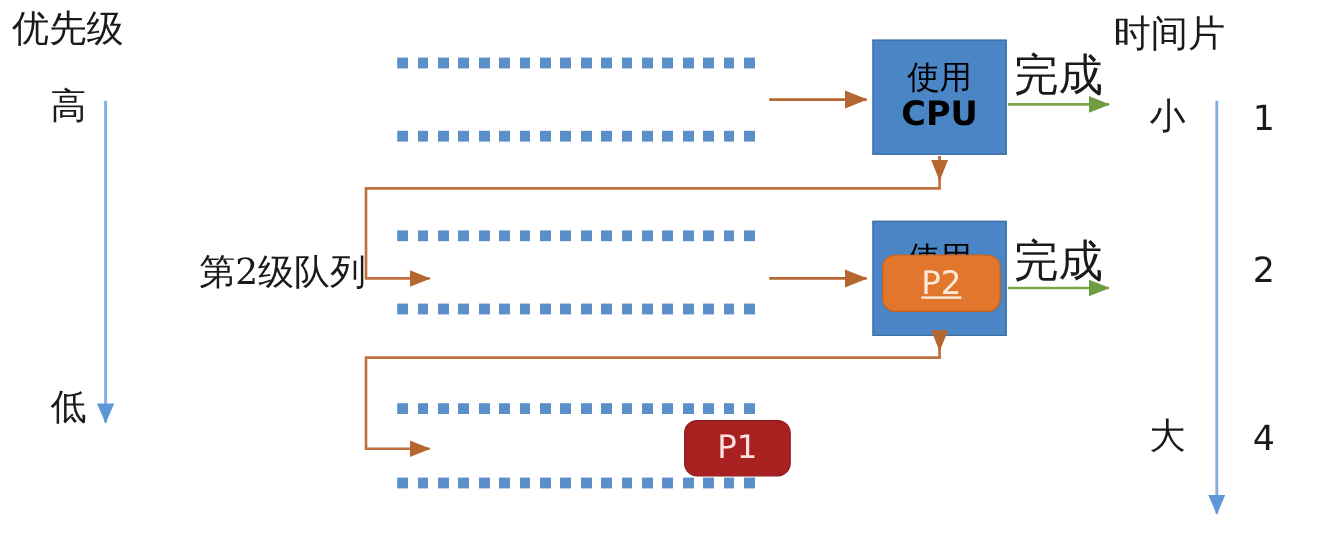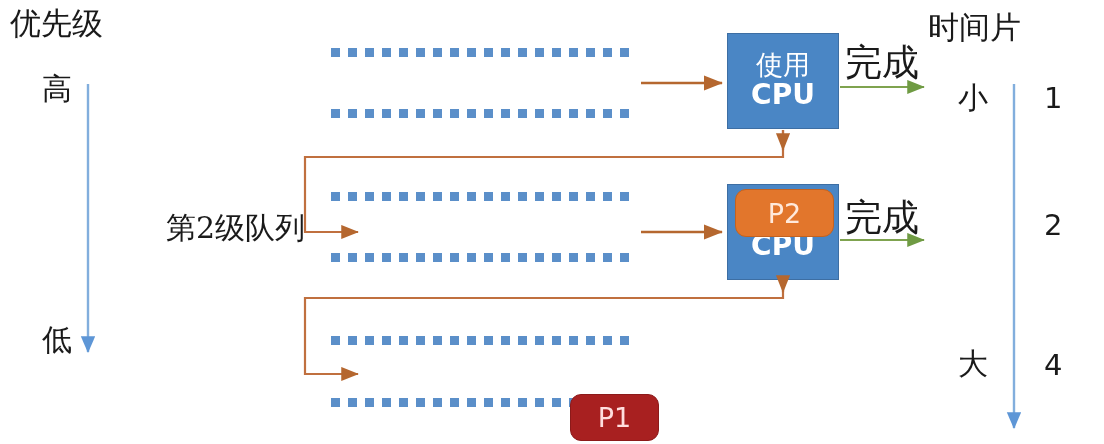--- a/index.html
+++ b/index.html
@@ -39,21 +39,21 @@
   
   .cpu {
     position: absolute;
     background: #4a86c5;
     border: 1px solid #3d6ea3;
     box-sizing: border-box;
     display: flex;
     flex-direction: column;
     align-items: center;
     justify-content: center;
-    color: #ffffff;
+    color: #000000;
   }
   .cpu .cpu-cn {
     font-family: "DejaVu Serif", "Liberation Serif", serif;
     font-size: 27px;
     line-height: 1.05;
   }
   .cpu .cpu-en {
     font-family: "DejaVu Sans", "Liberation Sans", sans-serif;
     font-size: 28px;
     line-height: 1.1;
@@ -65,21 +65,21 @@
     position: absolute;
     display: flex;
     align-items: center;
     justify-content: center;
     border-radius: 11px;
     color: #ffe9db;
     font-family: "DejaVu Sans", "Liberation Sans", sans-serif;
     font-size: 27px;
   }
   .proc.p2 { background: #e2762c; border: 1px solid #c4621f; }
-  .proc.p1 { background: #a82020; border: 1px solid #8c1a1a; color: #ffdede; margin-top: 44px; }
+  .proc.p1 { background: #a82020; border: 1px solid #8c1a1a; color: #ffdede; }
 
   svg.overlay {
     position: absolute;
     left: 0; top: 0;
     width: 1104px;
     height: 444px;
     pointer-events: none;
   }
 </style>
 </head>
@@ -121,21 +121,21 @@
   <div class="cpu" style="left:727px; top:33px; width:112px; height:96px;">
     <span class="cpu-cn">使用</span>
     <span class="cpu-en">CPU</span>
   </div>
 
   <div class="cpu" style="left:727px; top:184px; width:112px; height:96px;">
     <span class="cpu-cn">使用</span>
     <span class="cpu-en">CPU</span>
   </div>
 
-  <div class="proc p2" style="left:735px; top:189px; width:97px; height:46px;">
+  <div class="proc p2" style="left:735px; top:212px; width:97px; height:46px;text-decoration:underline;">
     <span>P2</span>
   </div>
 
   <div class="proc p1" style="left:570px; top:350px; width:87px; height:45px;">
     <span>P1</span>
   </div>
 
   <div class="lbl cn-sm" style="left:845px; top:44px;">完成</div>
 
   <div class="lbl cn-sm" style="left:845px; top:199px;">完成</div>

